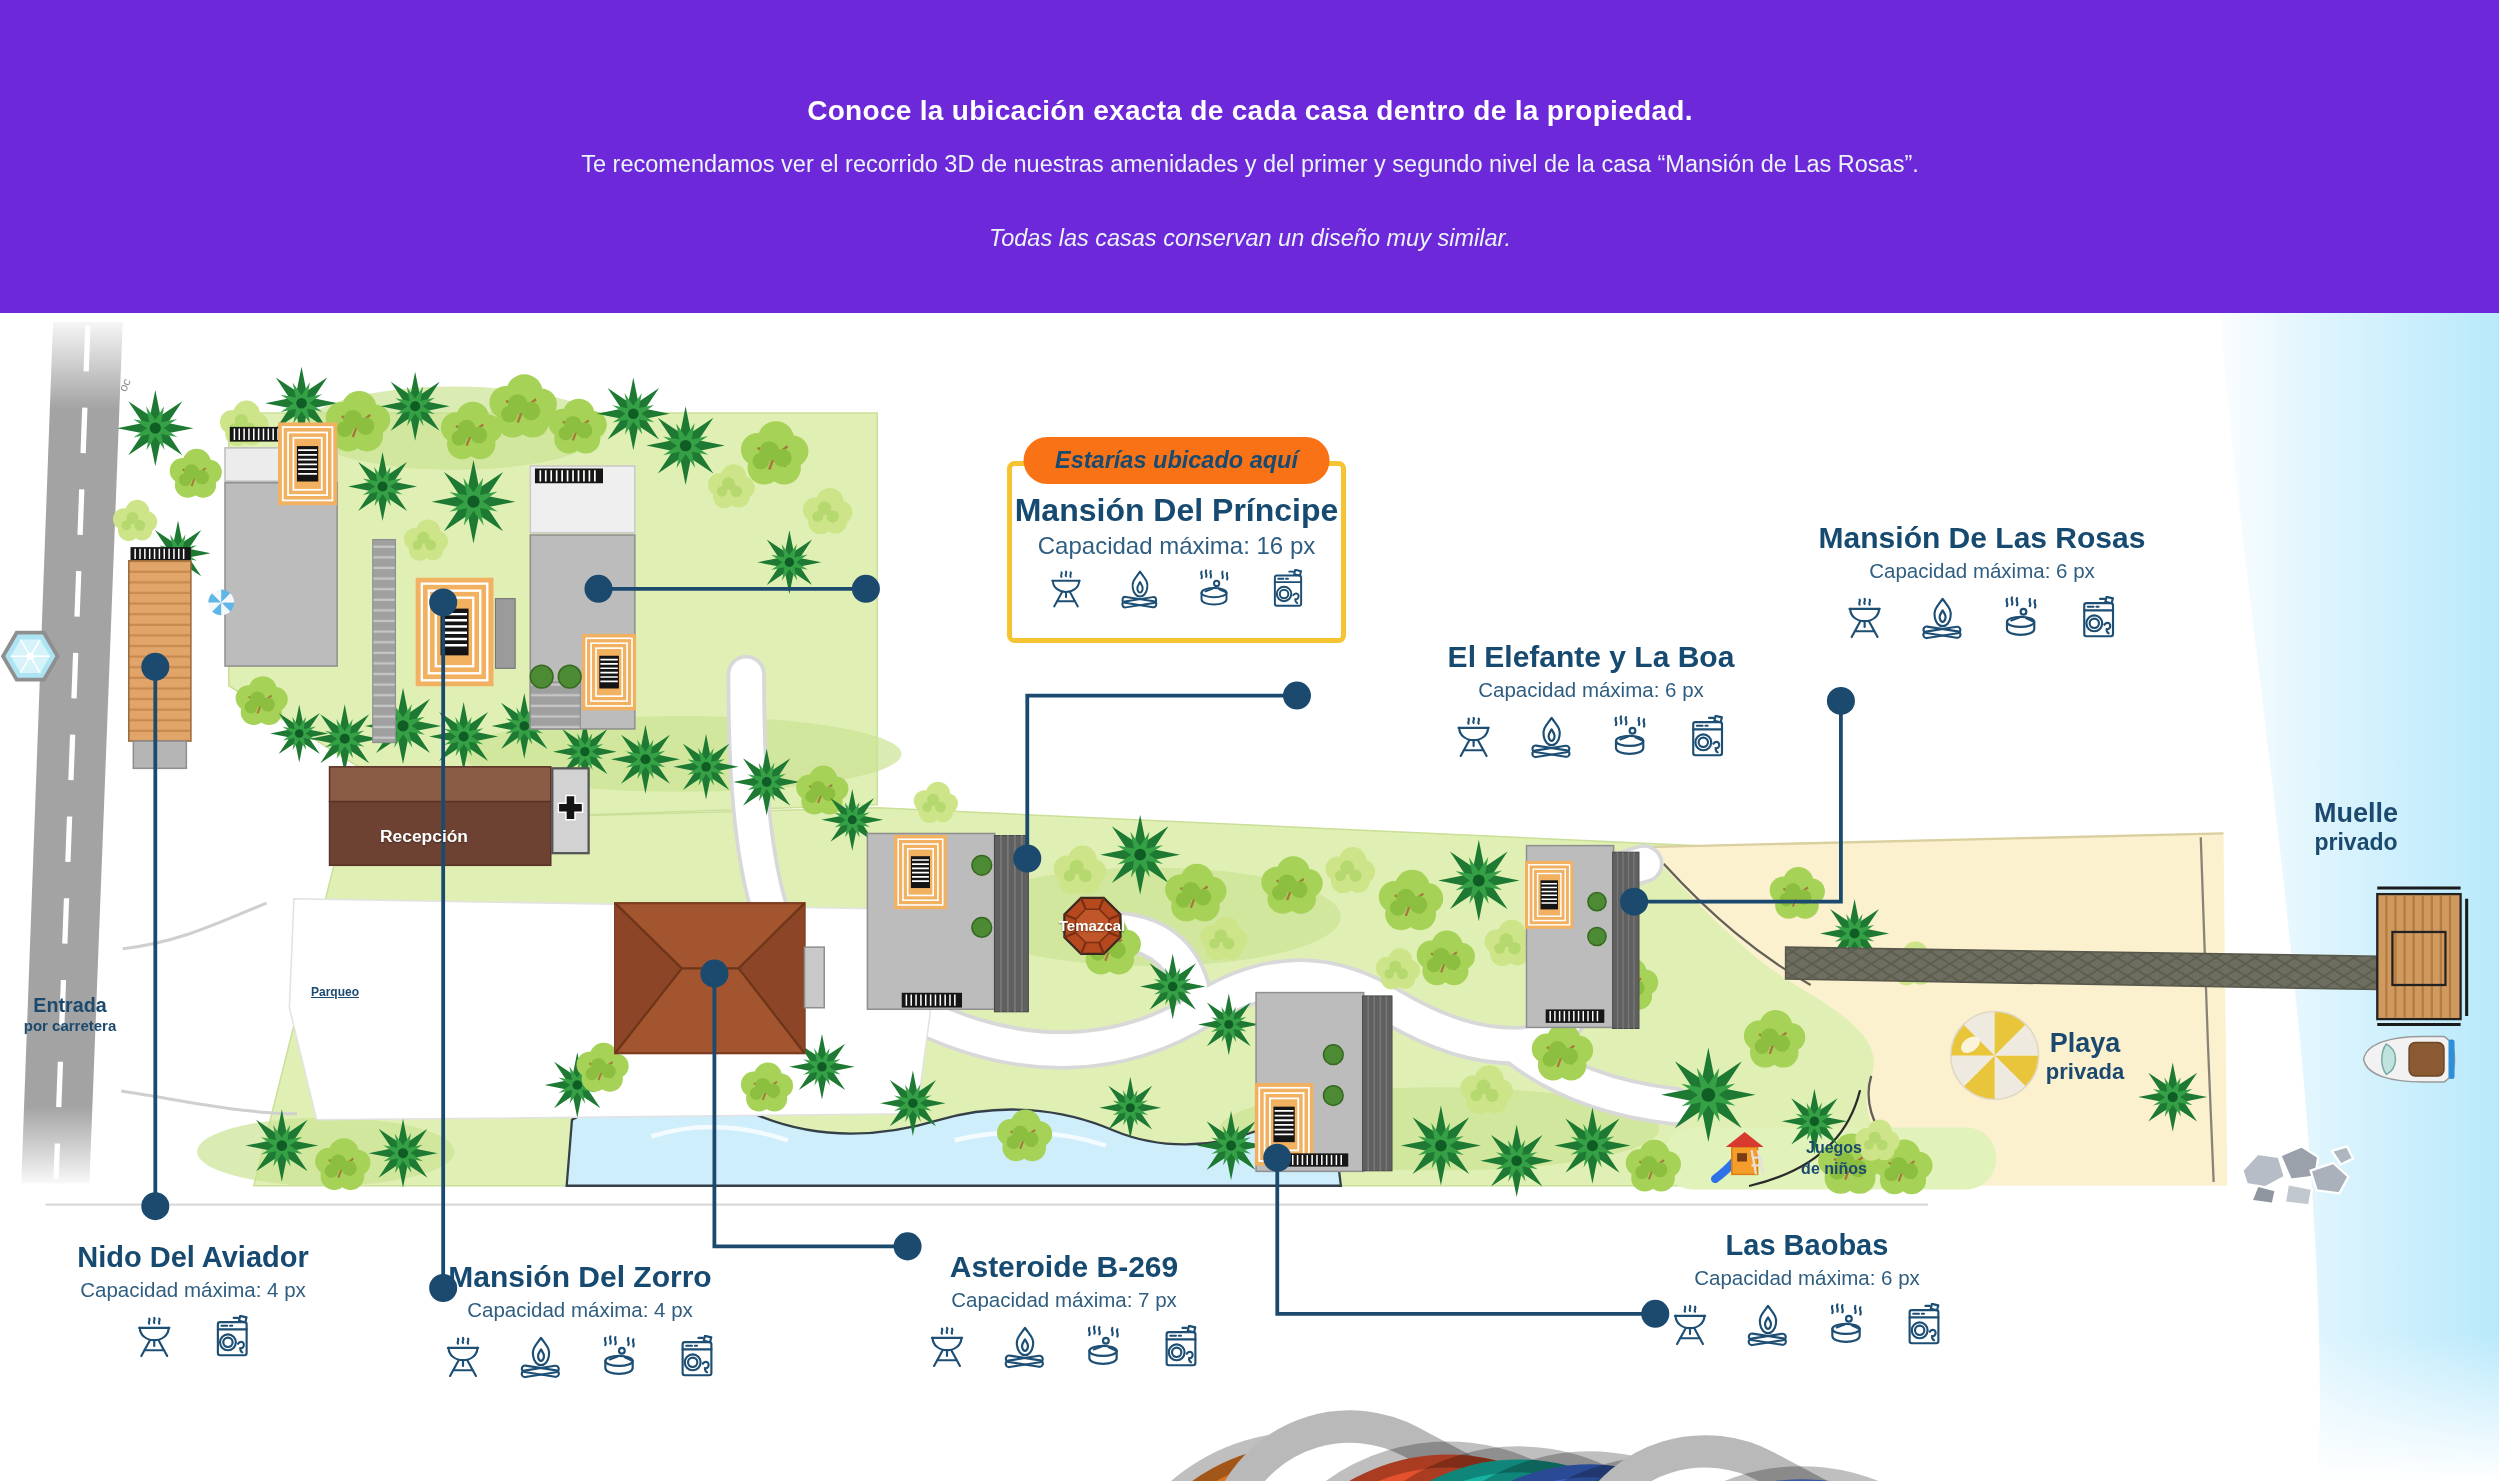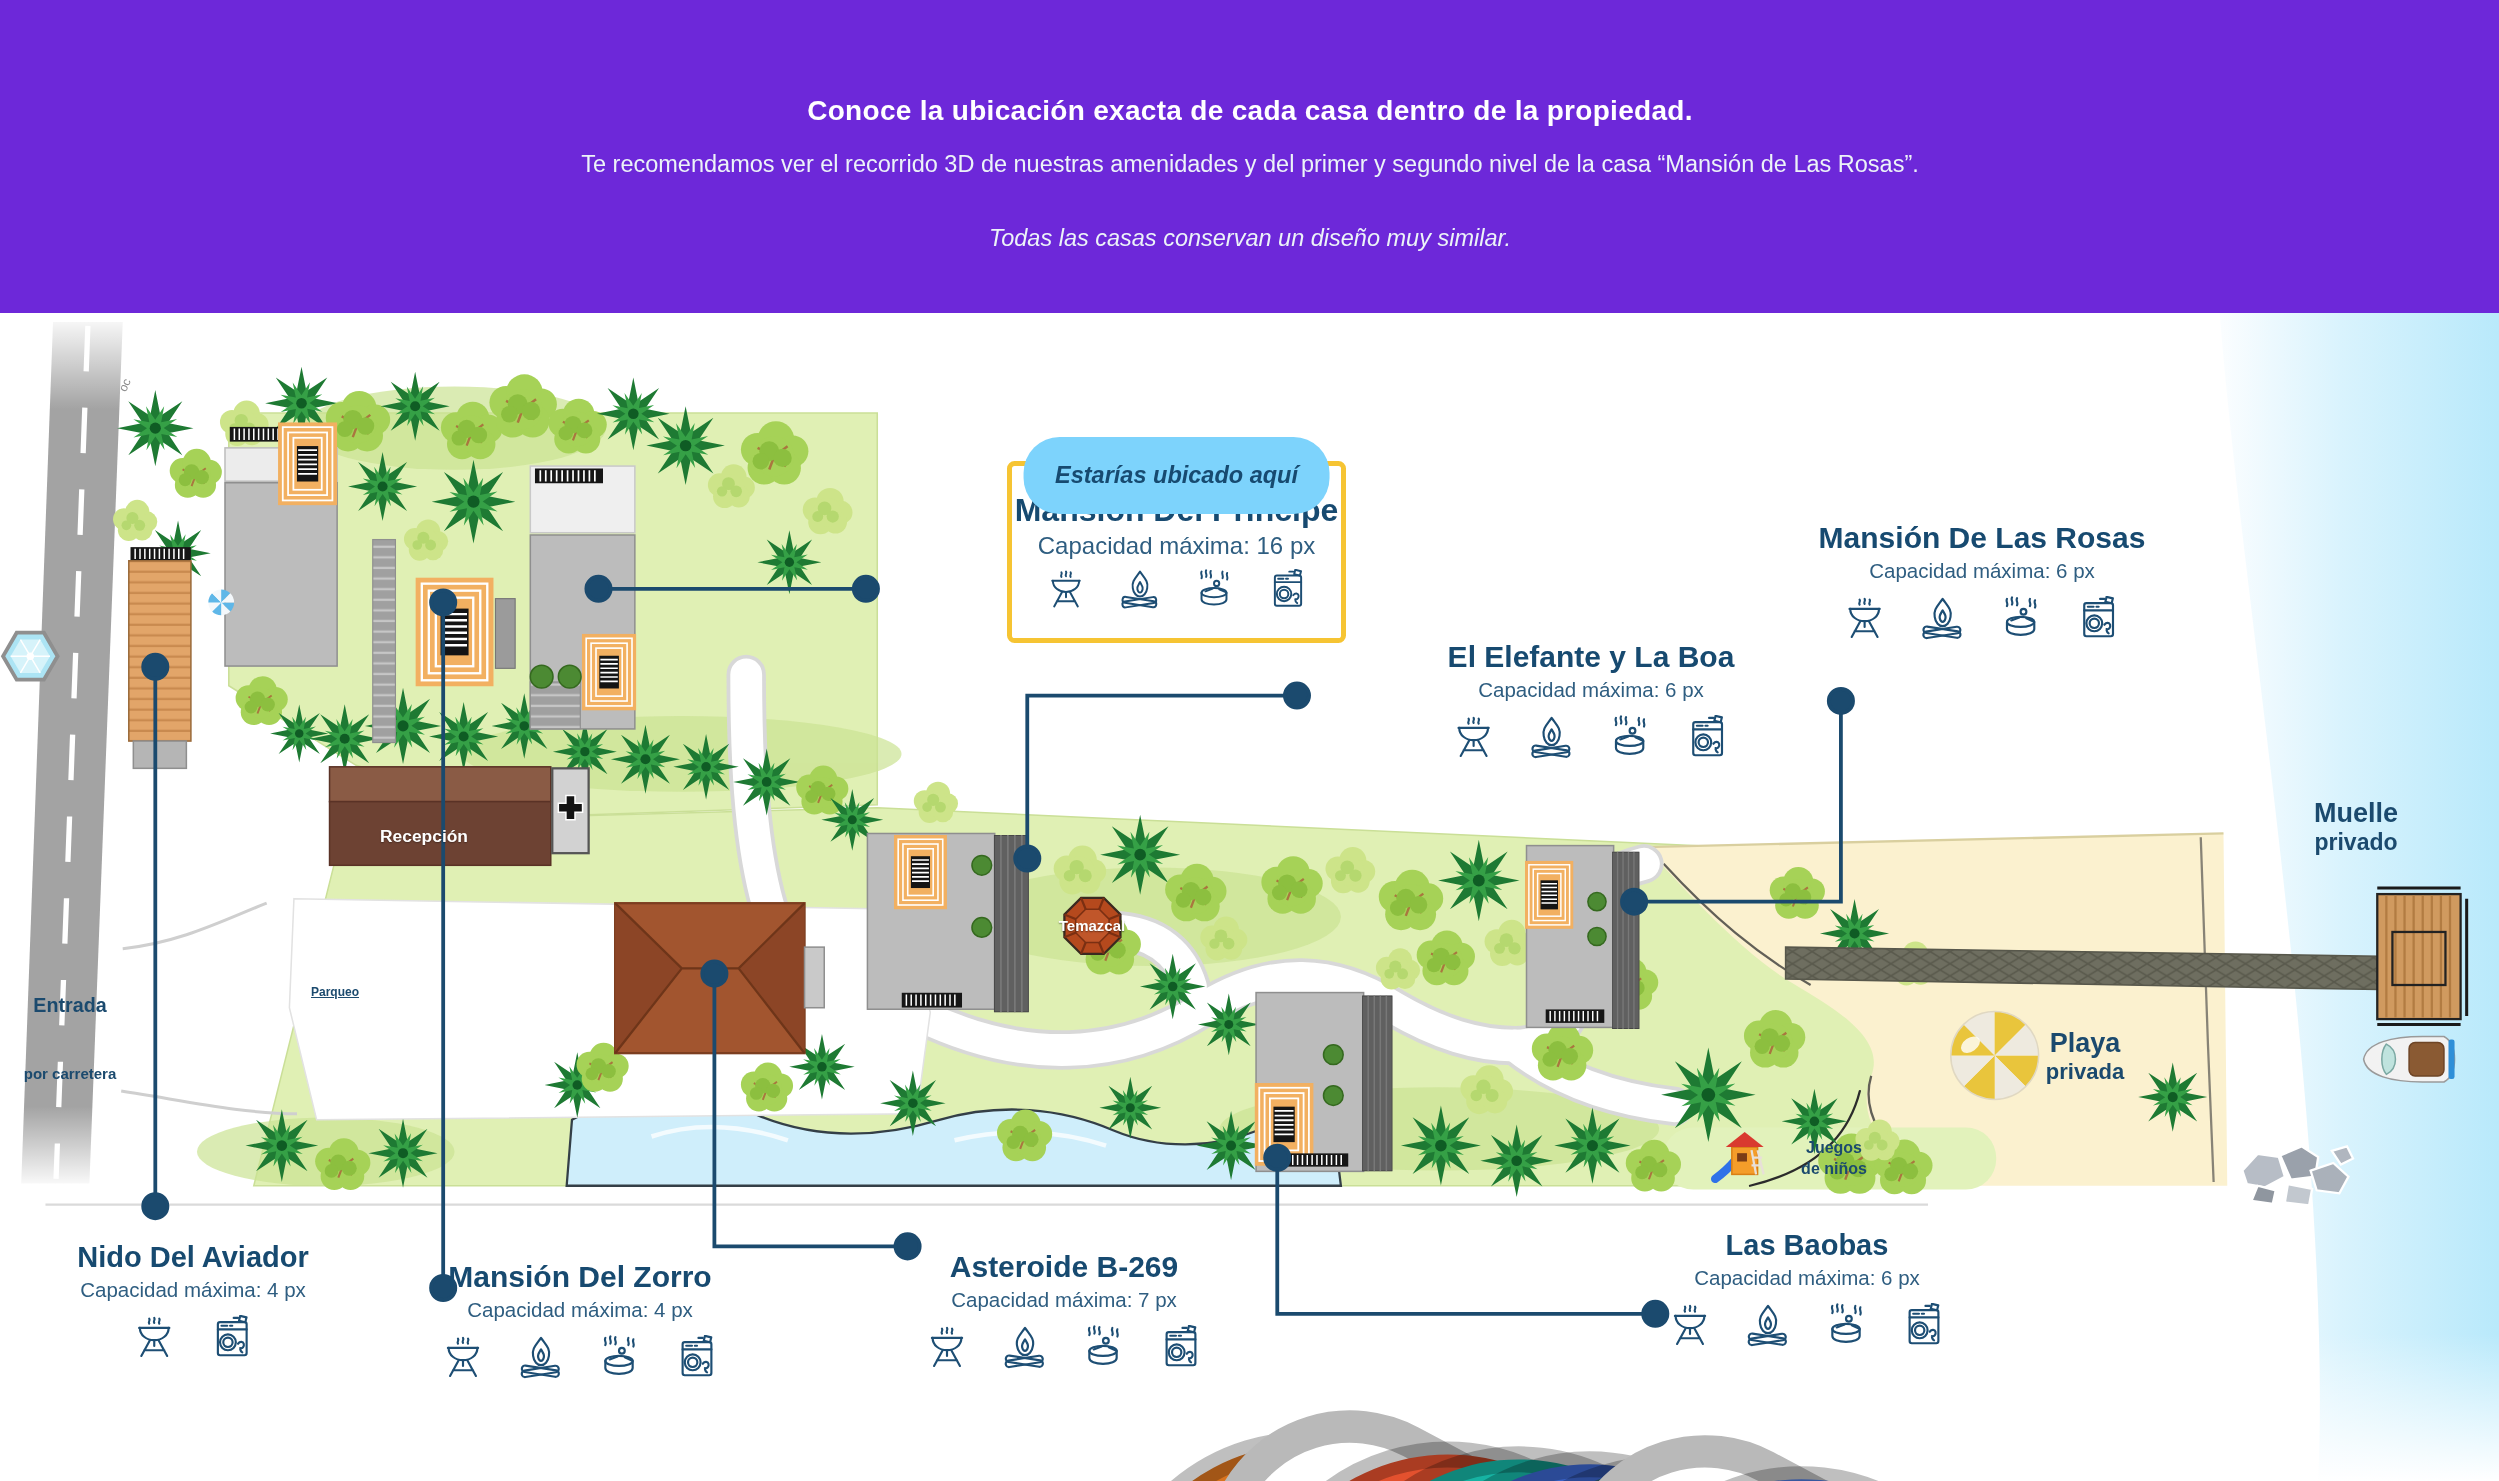--- a/index.html
+++ b/index.html
@@ -19,28 +19,28 @@
   .hl .c{font-size:20.5px;color:#2f5e81;margin-top:3.8px;font-weight:400;}
   .amen-row{display:flex;justify-content:center;align-items:flex-end;margin-top:13.6px;}
   .amen{width:46px;height:46px;}
   .amen + .amen{margin-left:32px;}
   .card{position:absolute;left:1007px;top:461px;width:339px;height:182px;background:#fff;
         border:5.3px solid #f6c433;border-radius:7.6px;box-sizing:border-box;text-align:center;color:#174a70;}
   .card .t{font-weight:bold;font-size:32px;margin-top:26px;}
   .card .c{font-size:24px;color:#2f5e81;margin-top:3px;}
   .card .amen-row{margin-top:9px;}
   .card .amen{width:42px;height:42px;}
-  .badge{position:absolute;top:-29px;left:50%;transform:translateX(-50%);background:#7dd3fc;
-         color:#174a70;font-style:italic;font-weight:bold;font-size:23.5px;padding:25px 32px;
+  .badge{position:absolute;top:-29px;left:50%;transform:translateX(-50%);background:#f97316;
+         color:#174a70;font-style:italic;font-weight:bold;font-size:23.5px;padding:10px 32px;
          border-radius:36px;white-space:nowrap;}
   .sm{position:absolute;transform:translateX(-50%);text-align:center;color:#1b4a6e;font-weight:bold;white-space:nowrap;}
   .sm .l1{font-size:27px;}
   .sm .l2{font-size:23px;}
   .sm-entr .l1{font-size:19.7px;}
-  .sm-entr .l2{font-size:15px;margin-top:48px;}
+  .sm-entr .l2{font-size:15px;}
   .sm-one{font-size:12px;text-decoration:underline;}
   .sm-jue{font-size:16px;line-height:20.5px;}
   .sm-white{color:#fff;font-weight:600;font-size:17.4px;text-shadow:0 0.8px 1.5px rgba(0,0,0,.35);}
   .sm-tem{color:#fff;font-weight:bold;font-size:15px;text-shadow:0 0.8px 1.5px rgba(0,0,0,.45);}
 </style>
 </head>
 <body>
 
 <div class="stage">
 

